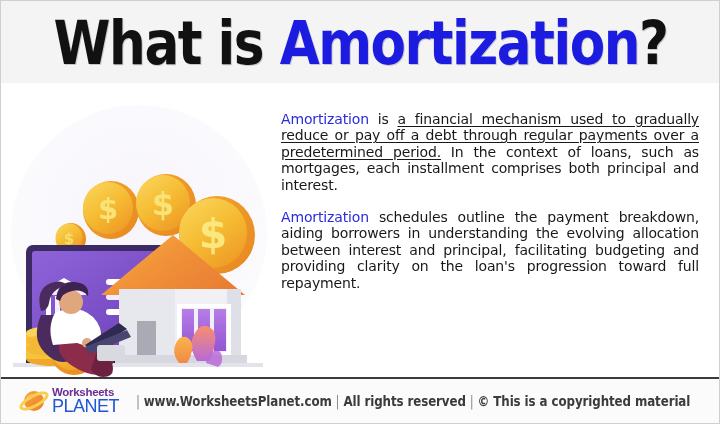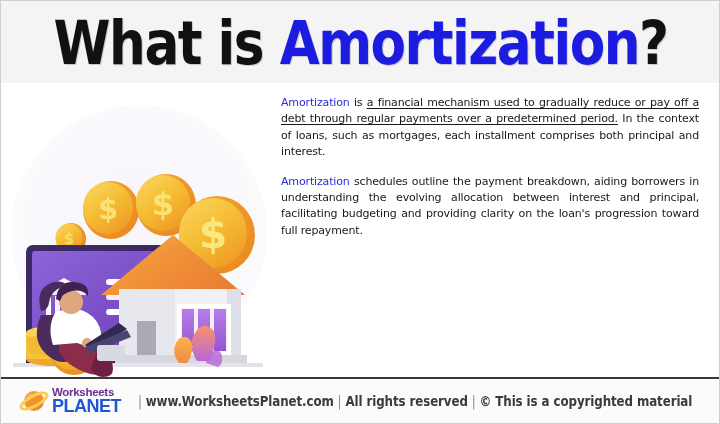--- a/index.html
+++ b/index.html
@@ -73,25 +73,25 @@
   
   #text-column {
     position: relative;
     width: 448px;
     height: 294px;
     padding: 12px 22px 0 8px;
     box-sizing: border-box;
   }
   .para {
     font-family: "DejaVu Sans", "Liberation Sans", sans-serif;
-    font-size: 11px;
+    font-size: 14px;
     line-height: 16.4px;
     color: #181818;
     text-align: justify;
-    margin: 0 0 13px 0;
+    margin: 16px 0 13px 0;
     letter-spacing: -0.15px;
   }
   .kw { color: #2a2ae0; }
   .ul { text-decoration: underline; text-underline-offset: 2px; }
 
   
   #footer {
     position: absolute;
     left: 0; top: 376px;
     width: 720px;
@@ -117,21 +117,21 @@
     display: block;
     font-family: "Liberation Sans", sans-serif;
     font-weight: bold;
     font-size: 11.5px;
     color: #6a2d91;
     letter-spacing: -0.3px;
   }
   #logo-planet {
     display: block;
     font-family: "Liberation Sans", sans-serif;
-    font-weight: bold;
+    font-weight: normal;
     font-size: 18px;
     color: #2255d6;
     letter-spacing: -0.5px;
     margin-top: -1px;
   }
   #footer-text {
     margin-left: 13px;
     font-family: "Liberation Sans Narrow", "DejaVu Sans Condensed", "Liberation Sans", sans-serif;
     font-weight: bold;
     font-size: 13.6px;

